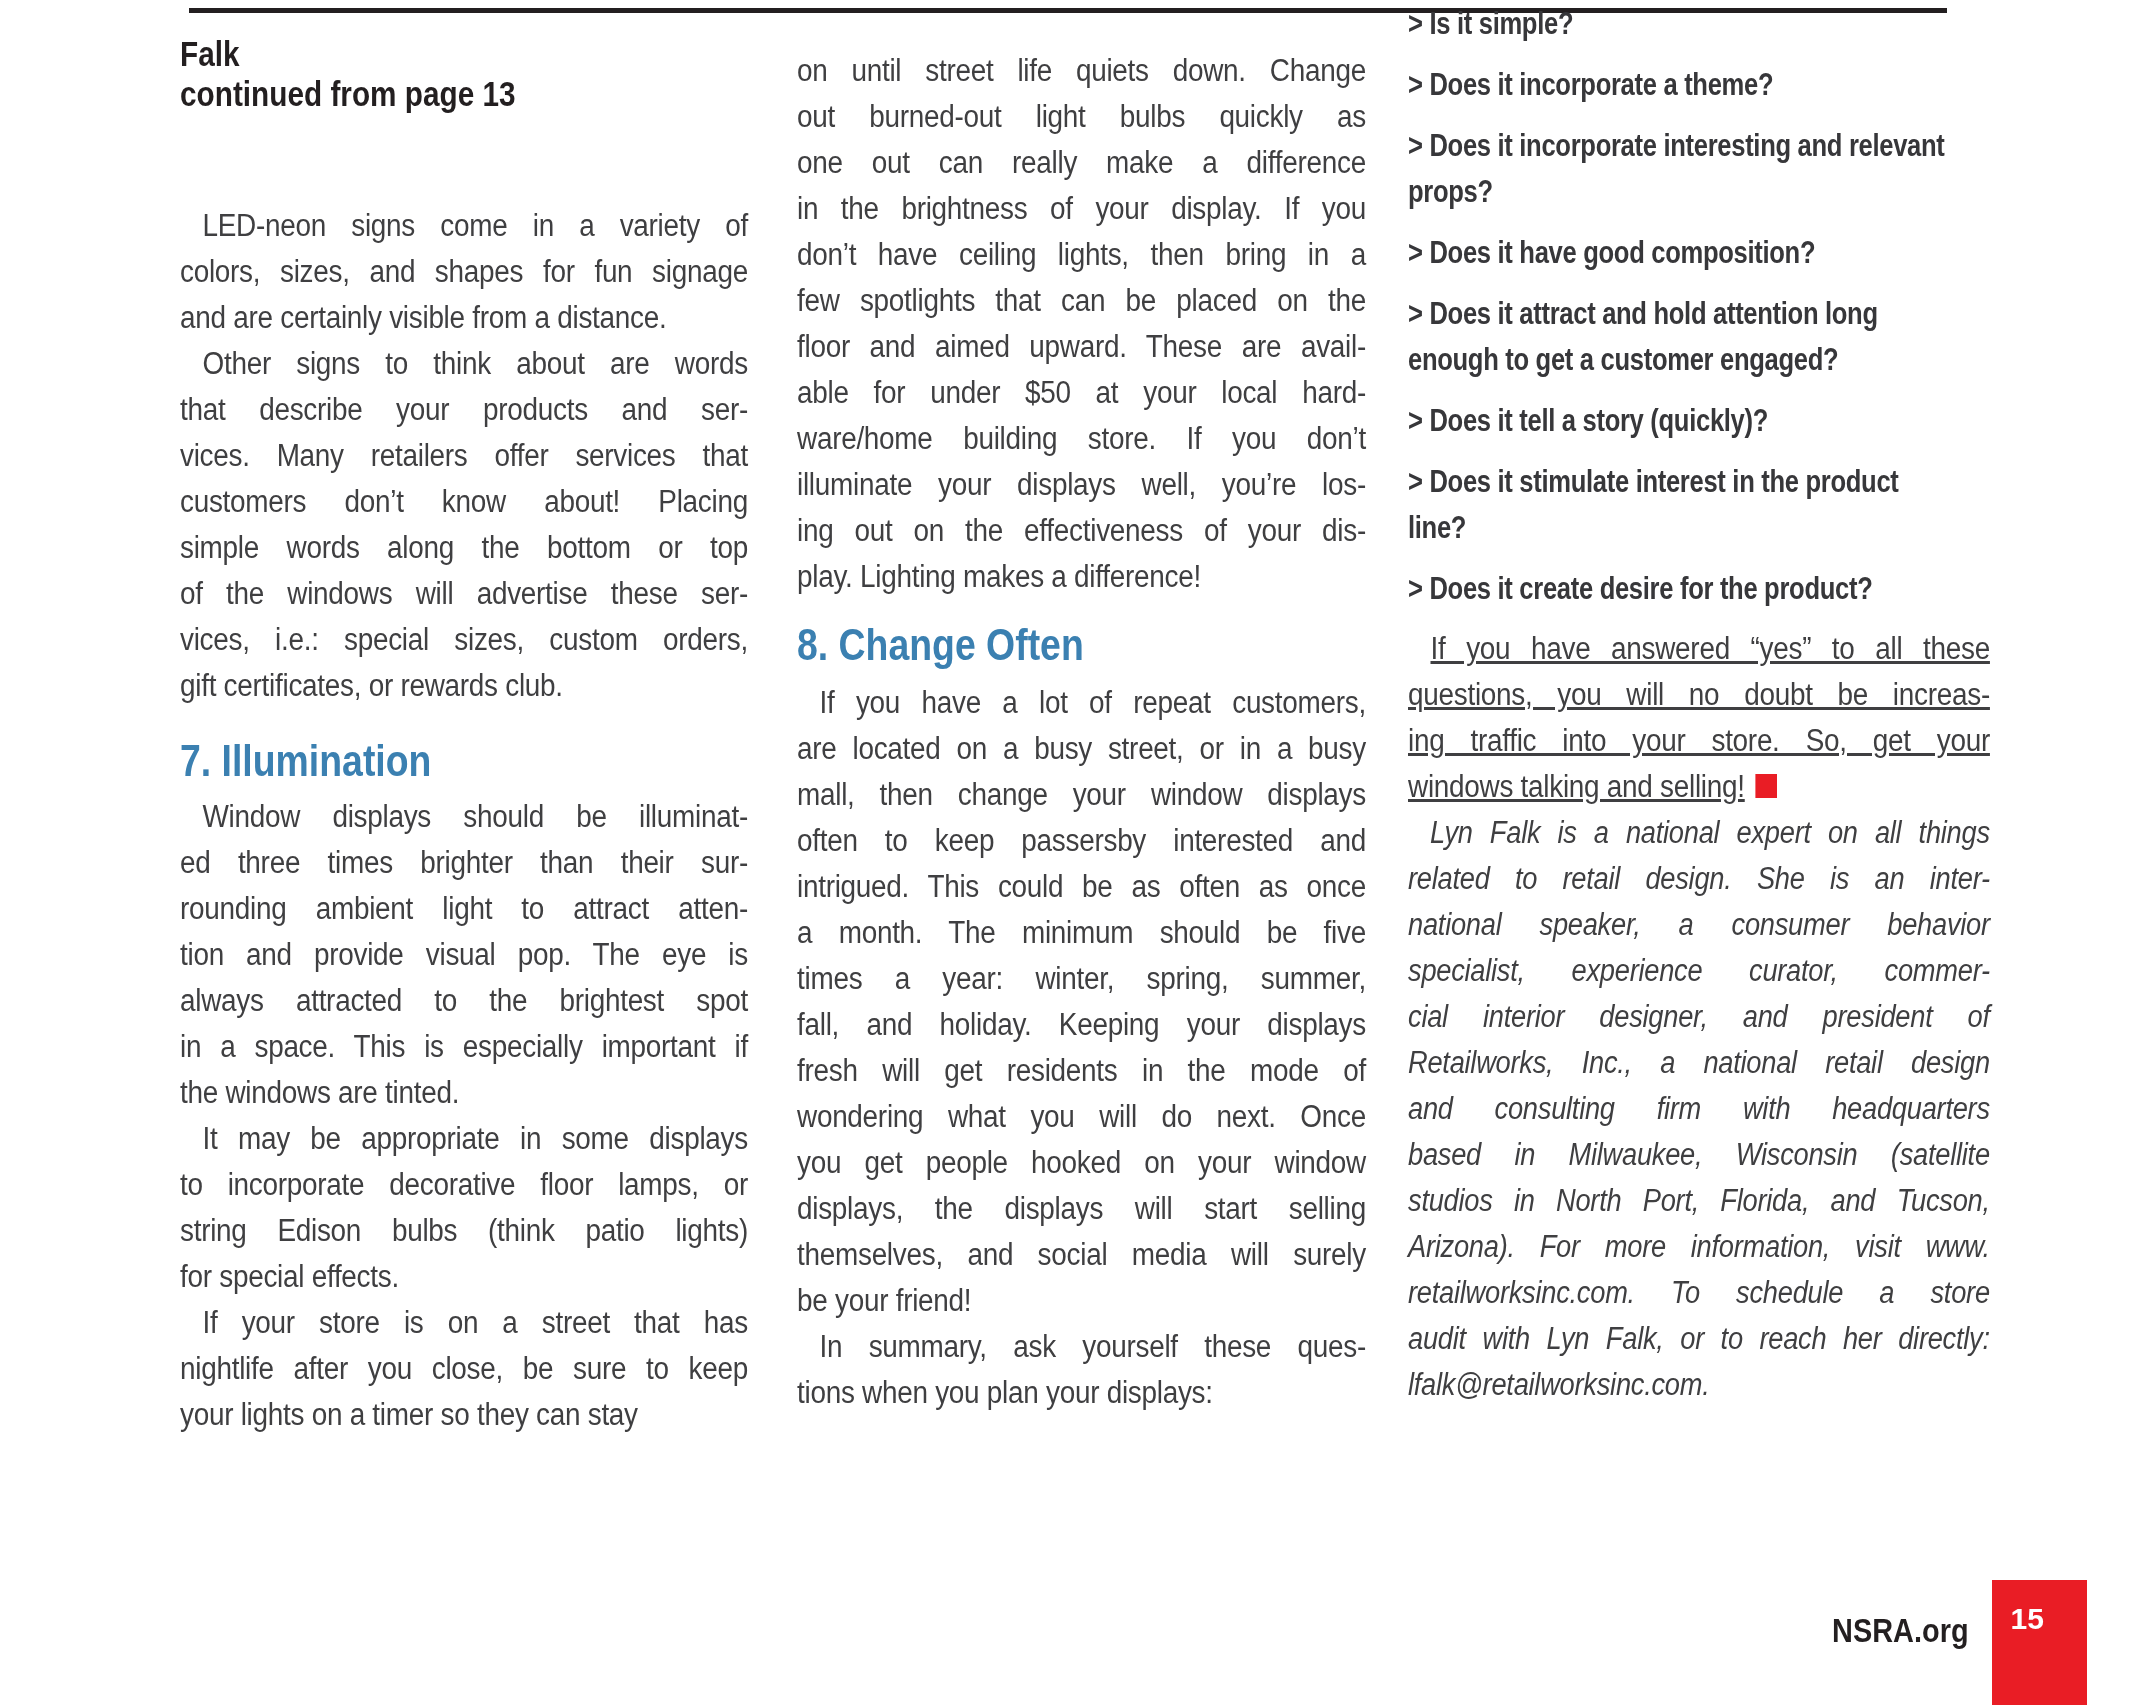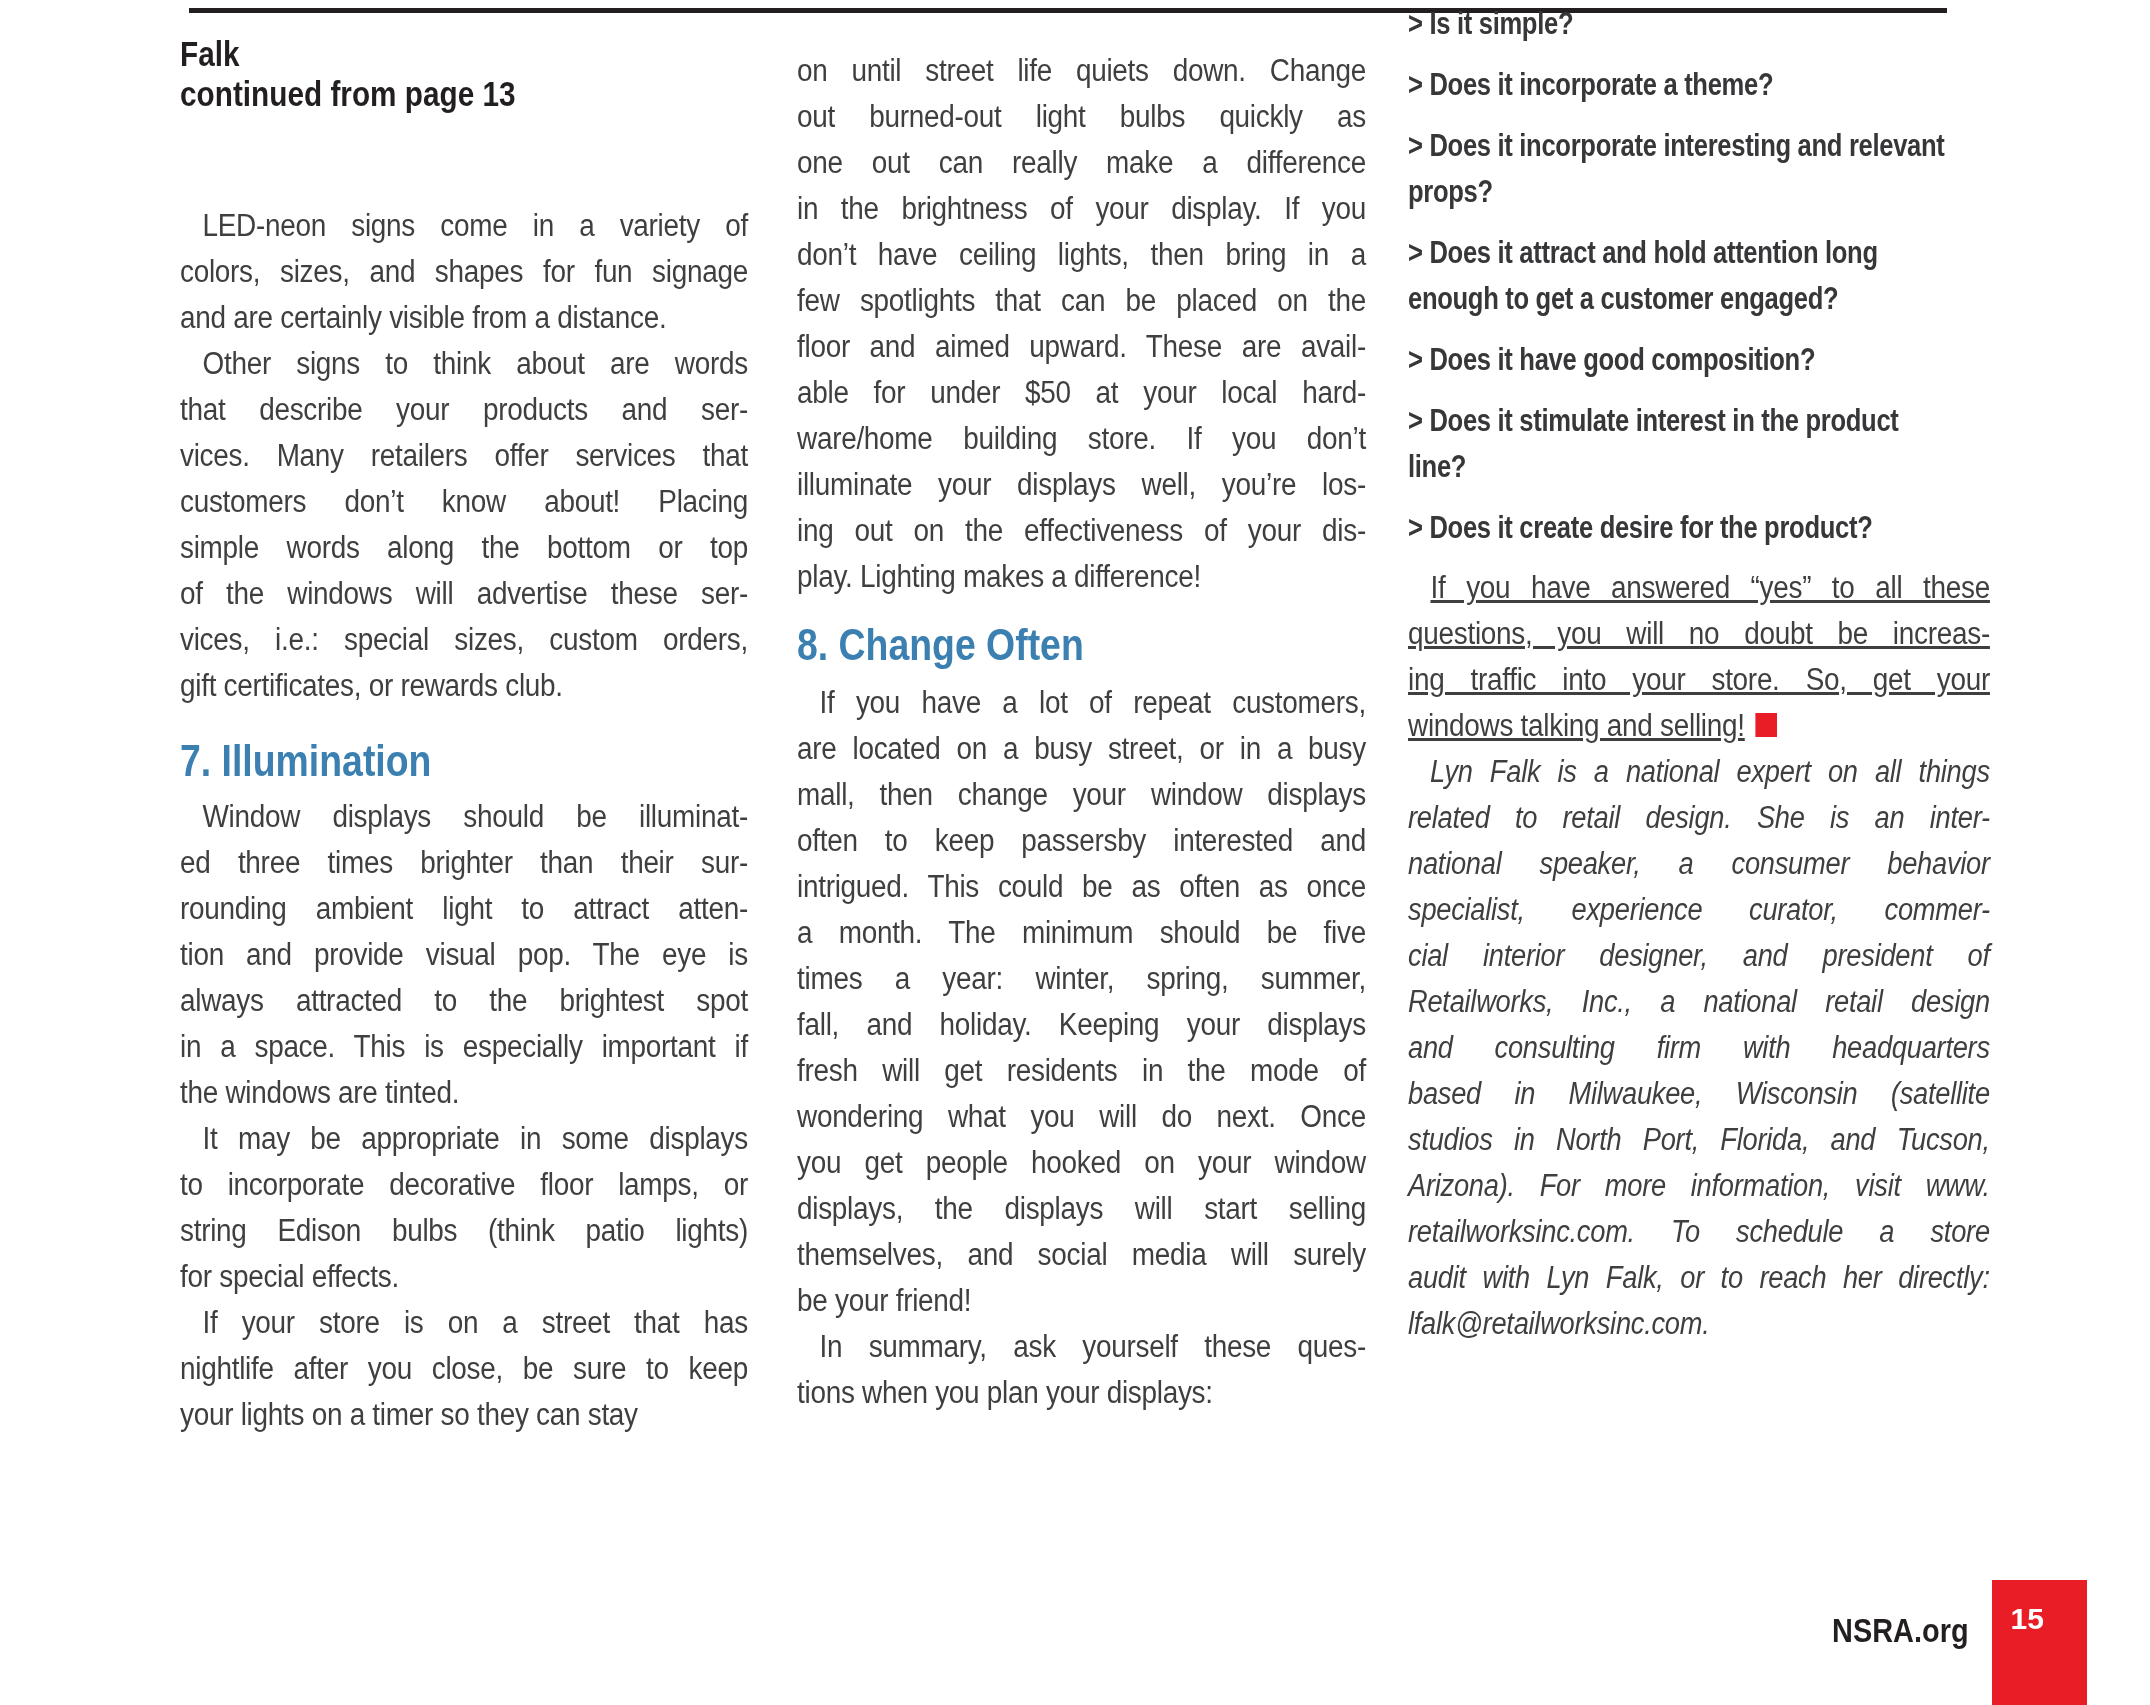--- a/index.html
+++ b/index.html
@@ -141,25 +141,28 @@
           <div class="line list-line">&gt; Is it simple?</div>
         </div>
         <div class="item">
           <div class="line list-line">&gt; Does it incorporate a theme?</div>
         </div>
         <div class="item">
           <div class="line list-line">&gt; Does it incorporate interesting and relevant</div>
           <div class="line list-line">props?</div>
         </div>
         <div class="item">
+          <div class="line list-line">&gt; Does it have good composition?</div>
+        </div>
+        <div class="item">
           <div class="line list-line">&gt; Does it attract and hold attention long</div>
           <div class="line list-line">enough to get a customer engaged?</div>
         </div>
         <div class="item">
-          <div class="line list-line">&gt; Does it have good composition?</div>
+          <div class="line list-line">&gt; Does it tell a story (quickly)?</div>
         </div>
         <div class="item">
           <div class="line list-line">&gt; Does it stimulate interest in the product</div>
           <div class="line list-line">line?</div>
         </div>
         <div class="item">
           <div class="line list-line">&gt; Does it create desire for the product?</div>
         </div>
       </div>
       <div style="margin-top: 0px; text-decoration: underline;">

